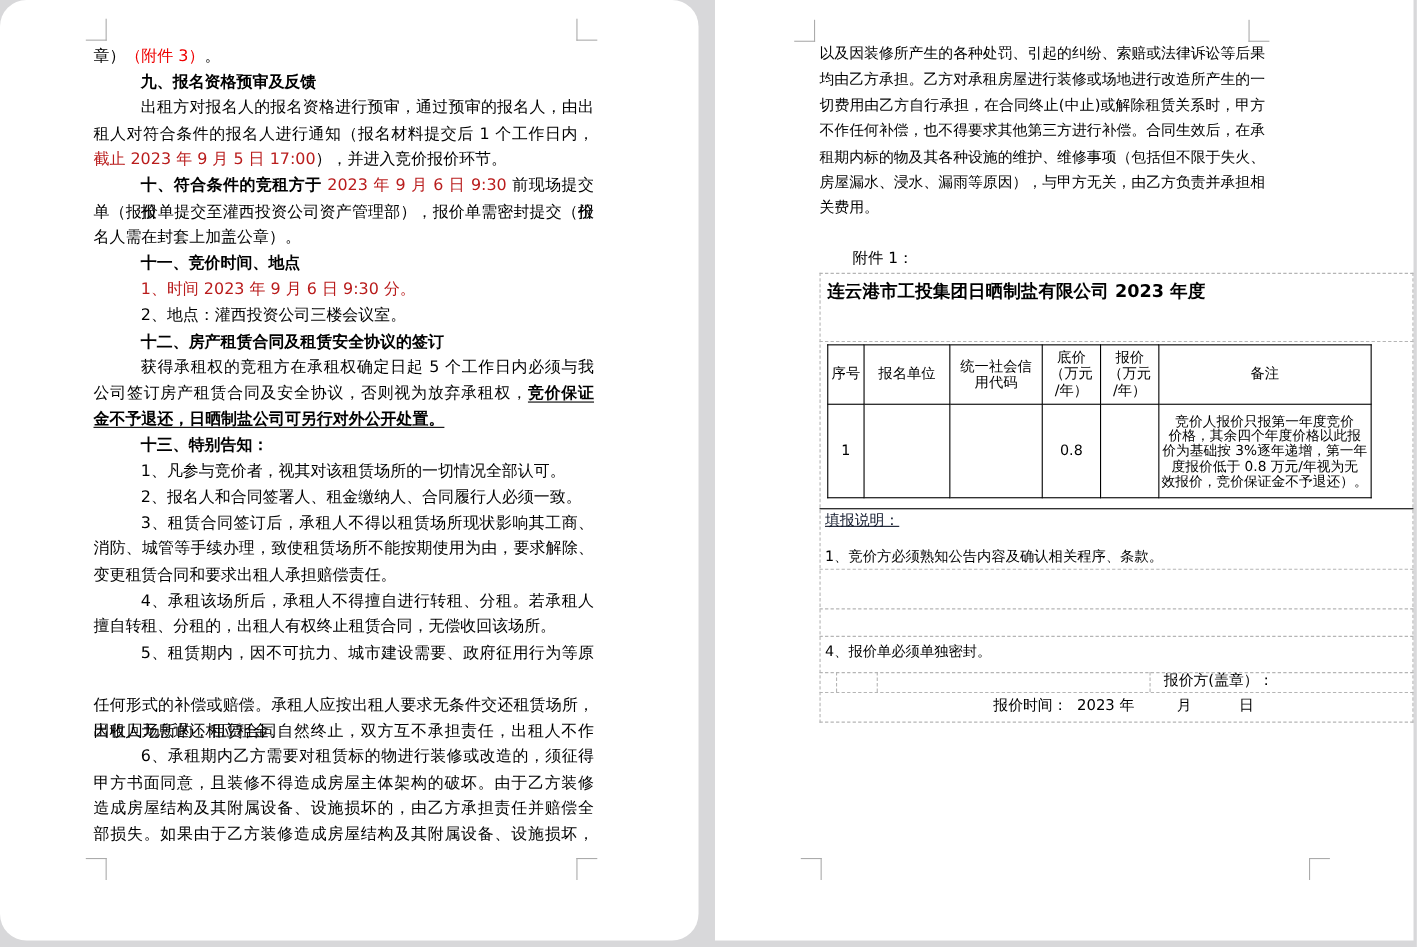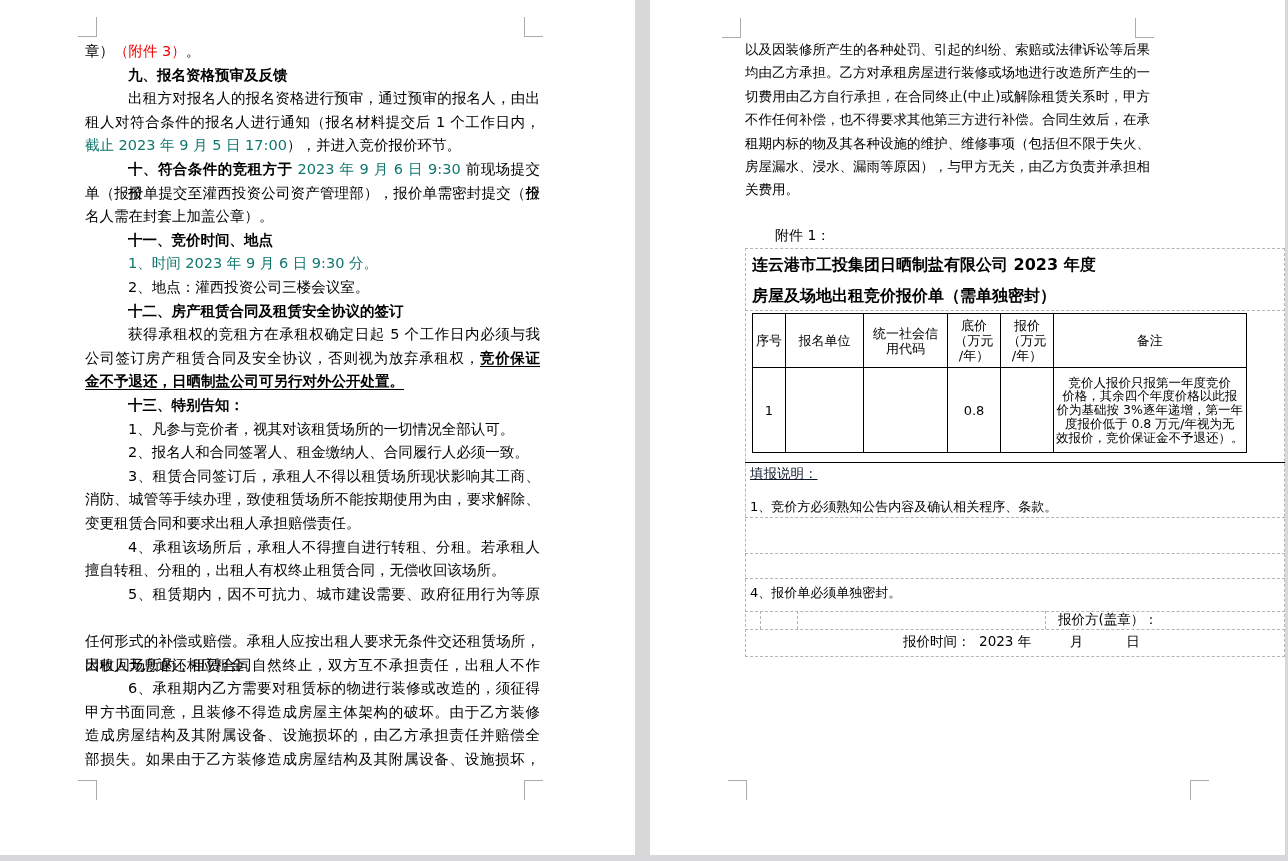--- a/index.html
+++ b/index.html
@@ -1,34 +1,34 @@
 <!DOCTYPE html>
 <html><head>
 <meta charset="utf-8">
 <style>
   html,body{margin:0;padding:0;}
   body{width:1288px;height:861px;overflow:hidden;font-family:"DejaVu Sans",sans-serif;}
   #canvas{position:relative;width:1288px;height:861px;background:#d8d8da;}
   .page{position:absolute;top:0;height:855px;width:635px;background:#ffffff;}
-  #page-left{left:0;}
+  #page-left{left:0;border-radius:24px;}
   #page-right{left:650px;}
   
   .crop{position:absolute;width:18px;height:19px;border:0 solid #ababab;}
   .crop.tl{border-right-width:1px;border-bottom-width:1px;}
   .crop.tr{border-left-width:1px;border-bottom-width:1px;}
   .crop.bl{border-right-width:1px;border-top-width:1px;}
   .crop.br{border-left-width:1px;border-top-width:1px;}
   
   .tline{position:absolute;white-space:nowrap;font-size:14.5px;line-height:23.6px;color:#000;}
   #page-right .tline{font-size:13.5px;line-height:23.4px;}
   .tline.j{white-space:normal;text-align:justify;text-align-last:justify;}
   .s-n{}
   .s-b{font-weight:bold;}
   .s-u{font-weight:bold;text-decoration:underline;text-underline-offset:3px;}
-  .s-blue{color:#0f766e;}
+  .s-blue{color:#b91c1c;}
   .s-red{color:#ee0000;}
   
   .abs{position:absolute;}
   #att-box{left:95px;top:248px;width:540px;height:409px;border:1px dashed #b5b5b5;box-sizing:border-box;}
   .att-title{position:absolute;left:102px;width:528px;font-size:16px;font-weight:bold;line-height:30px;white-space:nowrap;color:#000;}
   #att-title-1{top:250px;}
   #att-title-2{top:281px;}
   .dashline{position:absolute;left:95px;width:540px;border-top:1px dashed #b5b5b5;}
   .solidline{position:absolute;left:95px;width:540px;border-top:1px solid #000;}
   table.quote{position:absolute;left:102px;top:313px;border-collapse:collapse;table-layout:fixed;font-size:13px;color:#000;}
@@ -103,21 +103,20 @@
         <div class="tline j" style="left: 95px; top: 131.6px; width: 405px;"><span class="s-n">租期内标的物及其各种设施的维护、维修事项（包括但不限于失火、</span></div>
         <div class="tline j" style="left: 95px; top: 155px; width: 405px;"><span class="s-n">房屋漏水、浸水、漏雨等原因），与甲方无关，由乙方负责并承担相</span></div>
         <div class="tline" style="left: 95px; top: 178.4px;"><span class="s-n">关费用。</span></div>
       </div>
 
     <div id="att-label">附件 1：</div>
 
     <div class="abs" id="att-box"></div>
 
     <div class="att-title" id="att-title-1">连云港市工投集团日晒制盐有限公司 2023 年度</div>
-    <div class="att-title" id="att-title-2">房屋及场地出租竞价报价单（需单独密封）</div>
 
     <div class="dashline" style="top:310px;"></div>
 
     <table class="quote">
       <colgroup>
         <col style="width:33px">
           <col style="width:78px">
           <col style="width:84px">
         <col style="width:53px">
           <col style="width:53px">

